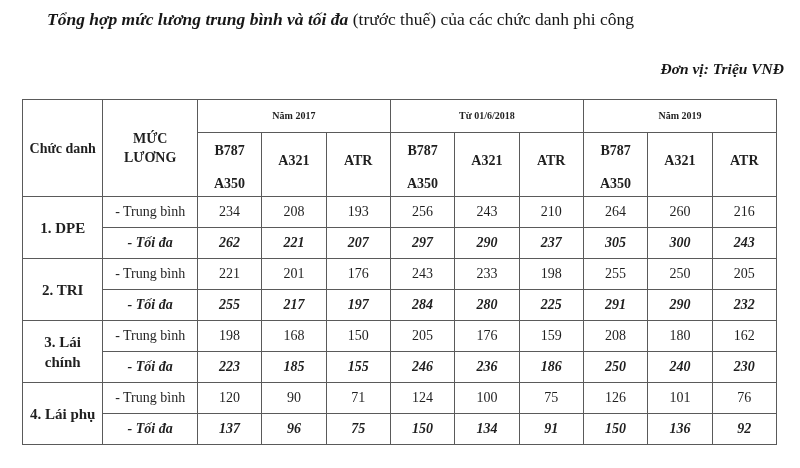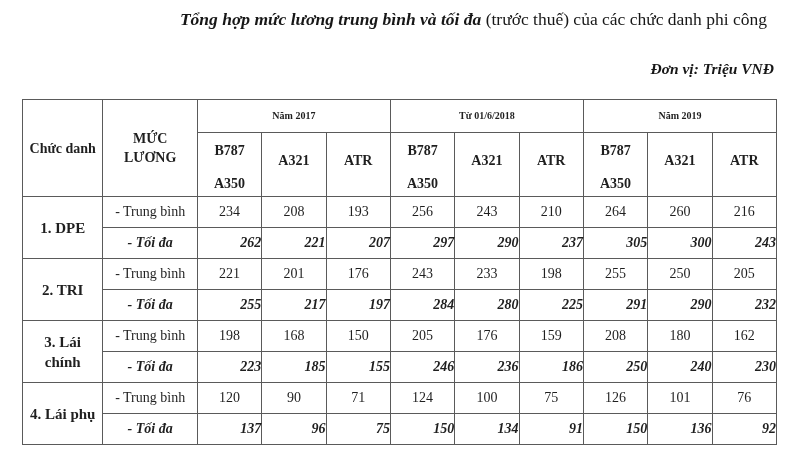--- a/index.html
+++ b/index.html
@@ -18,30 +18,29 @@
 
   
   .intro {
     position: absolute;
     left: 47px;
     top: 6px;
     width: 720px;
     font-size: 17.5px;
     line-height: 26px;
     color: #171717;
-    text-align: right;
   }
   .intro .bold-italic {
     font-weight: bold;
     font-style: italic;
   }
 
   .unit-line {
     position: absolute;
-    right: 26px;
+    right: 16px;
     top: 60px;
     font-size: 15.5px;
     font-weight: bold;
     font-style: italic;
     color: #171717;
   }
 
   
   .table-wrap {
     position: absolute;
@@ -110,21 +109,20 @@
     font-style: italic;
     font-weight: bold;
   }
   .c-val {
     font-size: 14px;
     height: 30px;
   }
   .c-val.max {
     font-style: italic;
     font-weight: bold;
-    text-align: right;
   }
 
   
   col.w-role  { width: 80px; }
   col.w-level { width: 94px; }
   col.w-data  { width: 64px; }
 </style>
 </head>
 <body>
 

